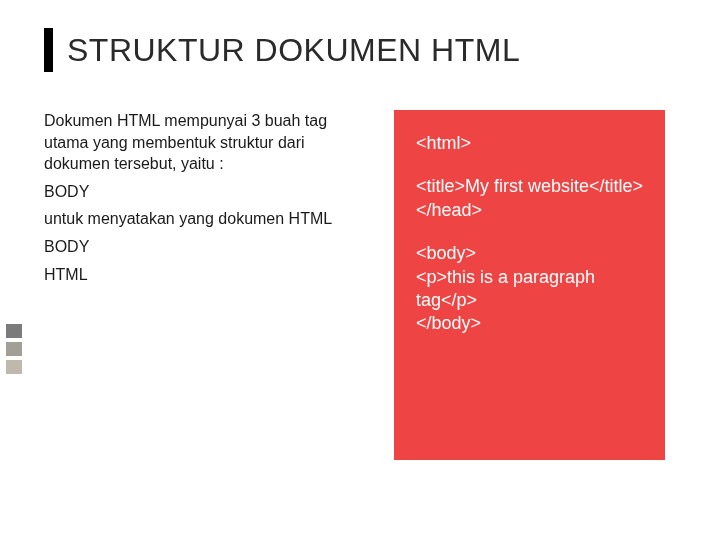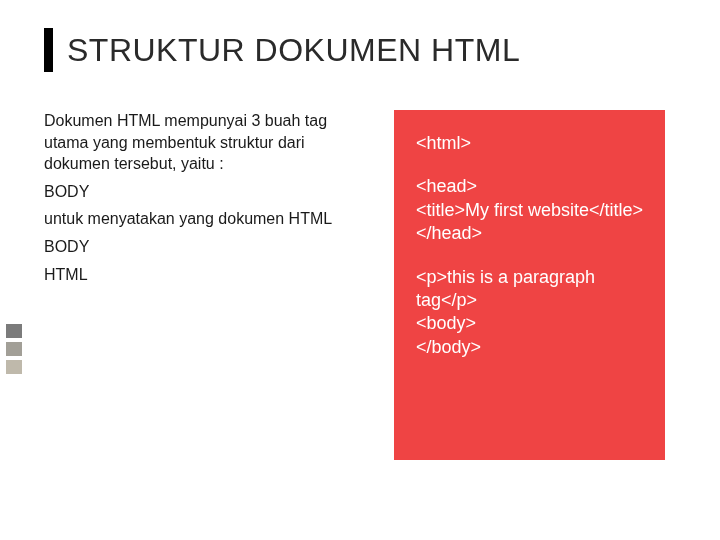--- a/index.html
+++ b/index.html
@@ -100,26 +100,25 @@
       <p>untuk menyatakan yang dokumen HTML</p>
       <p class="term">BODY</p>
       <p class="term">HTML</p>
     </div>
 
     <div class="right-col">
       <div class="block">
         <div>&lt;html&gt;</div>
       </div>
       <div class="block">
-        <div>&lt;head&gt;</div>
         <div>&lt;title&gt;My first website&lt;/title&gt;</div>
         <div>&lt;/head&gt;</div>
       </div>
       <div class="block">
+        <div>&lt;body&gt;</div>
         <div>&lt;p&gt;this is a paragraph tag&lt;/p&gt;</div>
-        <div>&lt;body&gt;</div>
         <div>&lt;/body&gt;</div>
       </div>
     </div>
 
   </div>
 
 </div>
 
 </body></html>

